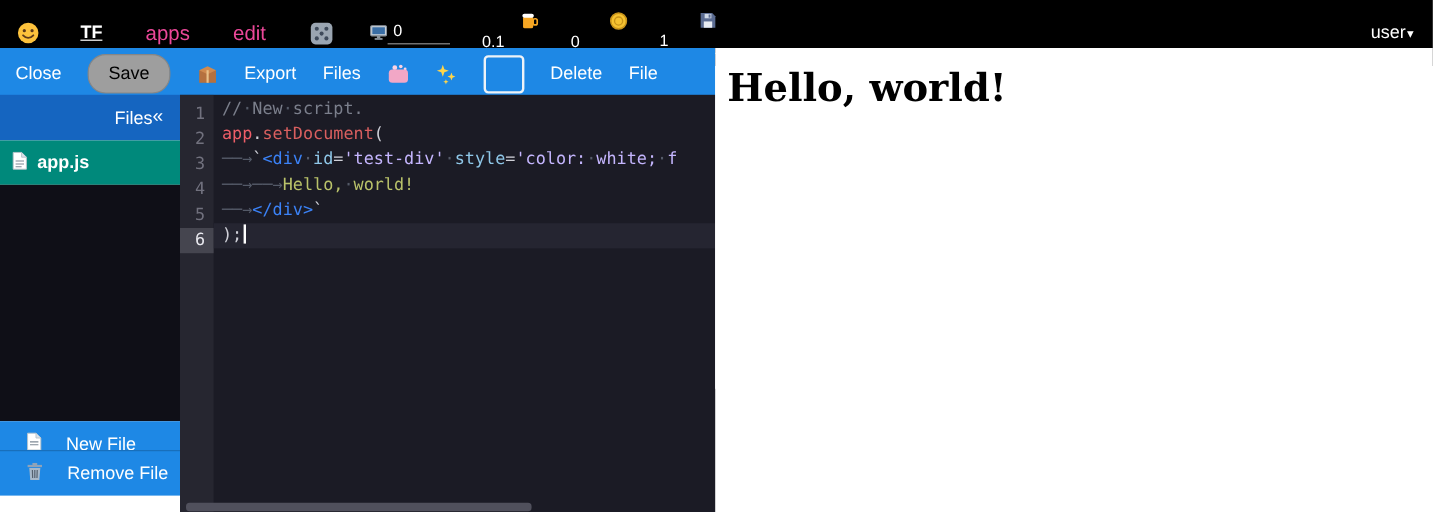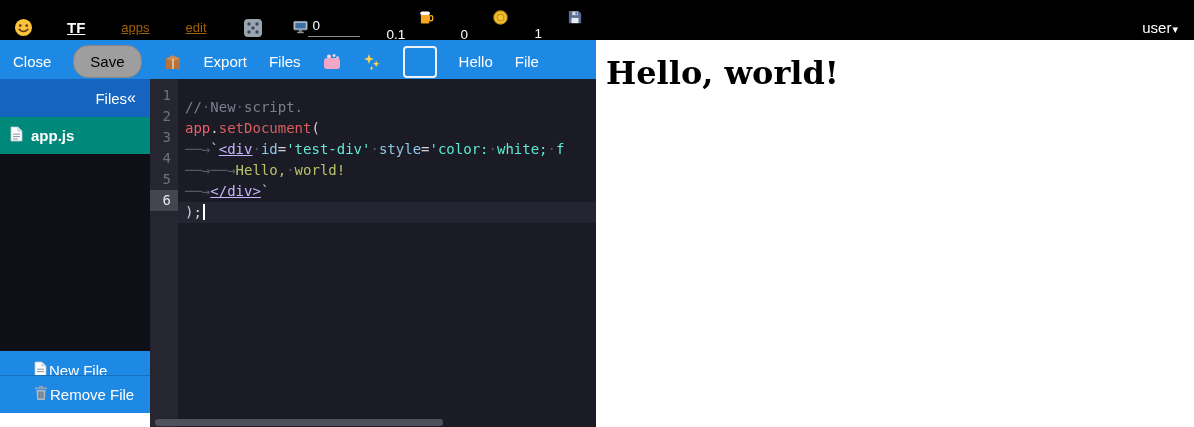--- a/index.html
+++ b/index.html
@@ -13,21 +13,21 @@
   .topbar {
     position:absolute; top:0; left:0; width:1194px; height:55px;
     background:#000; display:flex; align-items:center; color:#fff;
   }
   .logo { margin-left:14px; display:flex; align-items:center; cursor:pointer; }
   .brand {
     margin-left:34px; color:#fff; text-decoration:underline;
     font-weight:600; font-size:15px; cursor:pointer;
   }
   .navlink {
-    color:#a16207; text-decoration:underline; font-size:13px; cursor:pointer;
+    color:#ec4899; font-size:17px; cursor:pointer;
   }
   .nav-apps { margin-left:36px; }
   .nav-edit { margin-left:36px; }
   .dicebtn { margin-left:36px; display:flex; align-items:center; cursor:pointer; }
   .stat { display:flex; align-items:flex-end; }
   .stat-first { margin-left:30px; }
   .stat + .stat { margin-left:22px;flex-direction:column; }
   .stat-icon { display:flex; align-items:center; margin-bottom:2px; }
   .stat-field {
     width:52px; border-bottom:1px solid #8d8d8d; color:#fff;
@@ -67,52 +67,52 @@
     background:#00897b; color:#fff; font-weight:bold; font-size:15px;
     display:flex; align-items:center; gap:8px; padding-left:10px; cursor:pointer;
   }
   .side-filler {
     position:absolute; top:154px; left:0; width:150px; height:197px;
     background:#0f0f17;
   }
   .side-btn {
     position:absolute; left:0; width:150px; height:38px;
     background:#1e88e5; color:#fff; border:none; font-family:inherit;
-    display:flex; align-items:center; gap:2px; padding-left:34px;
+    display:flex; align-items:center; gap:20px; padding-left:22px;
     font-size:15px; cursor:pointer;
   }
   .btn-newfile { top:351px; }
   .btn-removefile { top:375px; border-top:1px solid rgba(0,0,0,0.18); }
 
   
   .editor {
     position:absolute; top:79px; left:150px; width:446px; height:348px;
     background:#1b1b25; display:flex; overflow:hidden; position:absolute;
     font-family:"DejaVu Sans Mono","Liberation Mono",monospace;
     font-size:14px; line-height:21px;
   }
   .gutter {
     width:28px; background:#262630; color:#71717e; text-align:right;
     padding-top:6px; flex:none;
   }
   .ln { height:21px; padding-right:7px; }
   .ln-active { background:#45454f; color:#e8e8ee; }
   .code {
-    flex:1; padding-top:18px; color:#cfd0d8; white-space:pre; overflow:hidden;
+    flex:1; padding-top:2px; color:#cfd0d8; white-space:pre; overflow:hidden;
   }
   .code-line { height:21px; padding-left:7px; cursor:text; }
   .line-active { background:#252531; }
   .tok-cmt  { color:#7b7f8c; }
   .tok-ws   { color:#545a68; }
   .tok-var  { color:#ef5e68; }
   .tok-fn   { color:#d95f5f; }
   .tok-pln  { color:#cfd0d8; }
-  .tok-tag  { color:#c4b5fd;text-decoration:underline; }
+  .tok-tag  { color:#3b82f6; }
   .tok-attr { color:#8fc7e8; }
-  .tok-str  { color:#5eead4;margin-top:20px; }
+  .tok-str  { color:#c4b5fd;margin-top:20px; }
   .tok-txt  { color:#b9c26a; }
   .cursor {
     display:inline-block; width:2px; height:16px; background:#fff;
     margin-left:1px; vertical-align:-3px;
   }
   .hscroll {
     position:absolute; left:152px; top:419px; width:442px; height:7px;
   }
   .hthumb {
     width:288px; height:7px; margin-left:3px; background:#50505c;
@@ -226,21 +226,21 @@
     </svg>
   </span>
   <span class="tb-icon">
     <svg width="18" height="18" viewBox="0 0 18 18">
       <path d="M6 1 L7.3 4.7 L11 6 L7.3 7.3 L6 11 L4.7 7.3 L1 6 L4.7 4.7 Z" fill="#ffd54a"></path>
       <path d="M13.2 7.5 L14.1 9.9 L16.5 10.8 L14.1 11.7 L13.2 14.1 L12.3 11.7 L9.9 10.8 L12.3 9.9 Z" fill="#ffd54a"></path>
       <path d="M8.6 13 L9.2 14.6 L10.8 15.2 L9.2 15.8 L8.6 17.4 L8 15.8 L6.4 15.2 L8 14.6 Z" fill="#ffd54a"></path>
     </svg>
   </span>
   <button class="tb-empty"></button>
-  <span class="tb-text">Hello</span>
+  <span class="tb-text">Delete</span>
   <span class="tb-text">File</span>
 </nav>
 
 <div class="files-header">
   <span class="title">Files</span>
   <span class="collapse">«</span>
 </div>
 
 <div class="file-item">
   <span>

